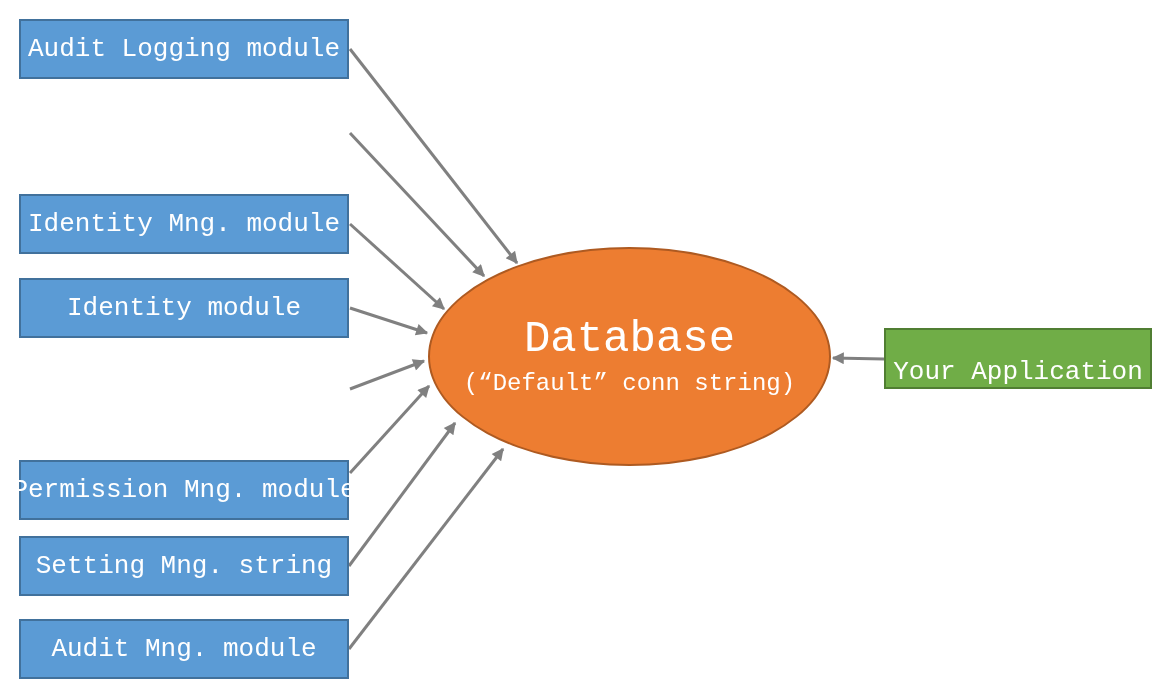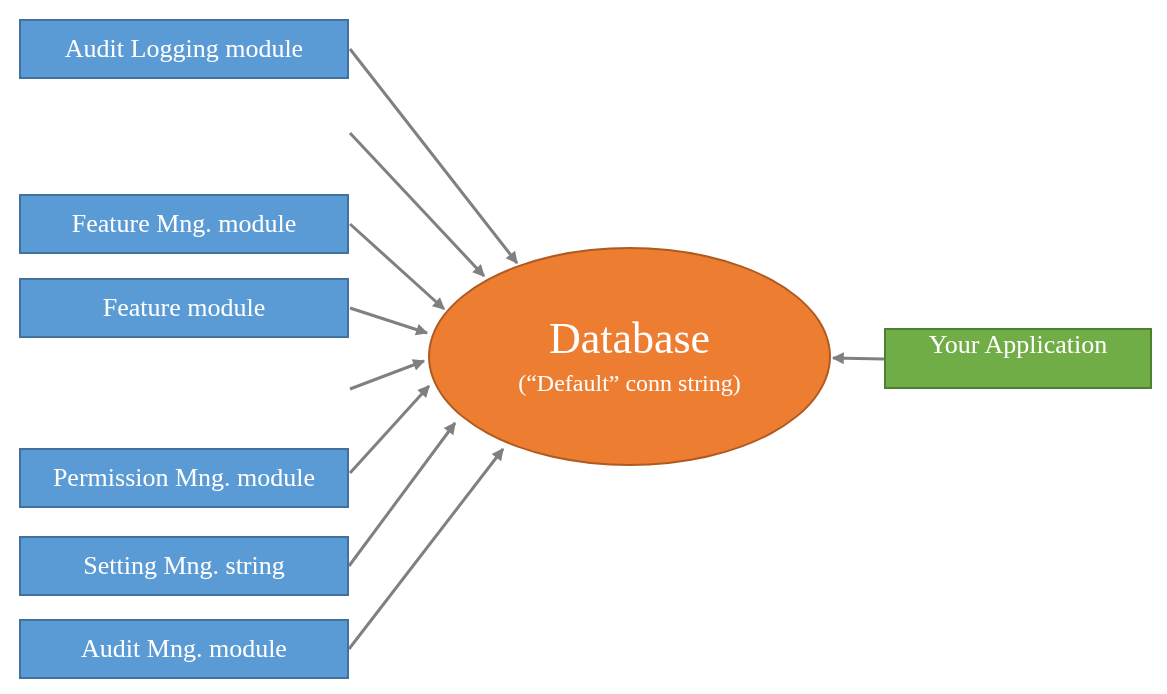--- a/index.html
+++ b/index.html
@@ -5,21 +5,21 @@
   :root{
     --module-fill:#5B9BD5; --module-border:#41719C;
     --database-fill:#ED7D31; --database-border:#AE5A21;
     --app-fill:#70AD47; --app-border:#507E32;
     --arrow:#808080; --text:#FFFFFF;
   }
   html,body{margin:0;padding:0;background:#fff;}
   .stage{
     position:relative; width:1167px; height:694px; overflow:hidden;
     background:#ffffff;
-    font-family:Liberation Serif, serif;
+    font-family:Liberation Mono, monospace;
   }
   .arrows-layer{position:absolute; left:0; top:0; width:1167px; height:694px;}
   .arrow-line{stroke:var(--arrow,#808080); stroke-width:3; fill:none;}
   .arrowhead-path{fill:var(--arrow,#808080);}
   .module-box{
     position:absolute; left:19px; width:330px; height:60px;
     background:var(--module-fill,#5B9BD5);
     border:2px solid var(--module-border,#41719C);
     box-sizing:border-box;
     display:flex; align-items:center; justify-content:center;
@@ -34,21 +34,21 @@
     display:flex; flex-direction:column; align-items:center; justify-content:center;
     color:var(--text,#fff); text-align:center;
   }
   .db-title{font-size:44px; line-height:1.15;}
   .db-subtitle{font-size:24px; line-height:1.3; margin-top:4px;}
   .app-box{
     position:absolute; left:884px; top:328px; width:268px; height:61px;
     background:var(--app-fill,#70AD47);
     border:2px solid var(--app-border,#507E32);
     box-sizing:border-box;
-    display:flex; align-items:flex-start; justify-content:center;
+    display:flex; align-items:flex-end; justify-content:center;
     color:var(--text,#fff); font-size:26px; white-space:nowrap;
   }
 </style>
 </head>
 <body>
 
 <div class="stage">
 
   <svg class="arrows-layer" viewBox="0 0 1167 694" xmlns="http://www.w3.org/2000/svg">
     <defs>
@@ -64,26 +64,26 @@
     <line class="arrow-line" x1="350" y1="473" x2="429" y2="386" marker-end="url(#arrowhead)"></line>
     <line class="arrow-line" x1="349" y1="566" x2="455" y2="423" marker-end="url(#arrowhead)"></line>
     <line class="arrow-line" x1="349" y1="649" x2="503" y2="449" marker-end="url(#arrowhead)"></line>
     <line class="arrow-line" x1="884" y1="359" x2="833" y2="358" marker-end="url(#arrowhead)"></line>
   </svg>
 
   <div class="module-box" style="top:19px">
     <span>Audit Logging module</span>
   </div>
   <div class="module-box" style="top:194px">
-    <span>Feature Mng. module</span>
+    <span>Identity Mng. module</span>
   </div>
   <div class="module-box" style="top:278px">
-    <span>Feature module</span>
+    <span>Identity module</span>
   </div>
-  <div class="module-box" style="top:448px">
+  <div class="module-box" style="top:460px">
     <span>Permission Mng. module</span>
   </div>
   <div class="module-box" style="top:536px">
     <span>Setting Mng. string</span>
   </div>
   <div class="module-box" style="top:619px">
     <span>Audit Mng. module</span>
   </div>
 
   <div class="db-ellipse">

